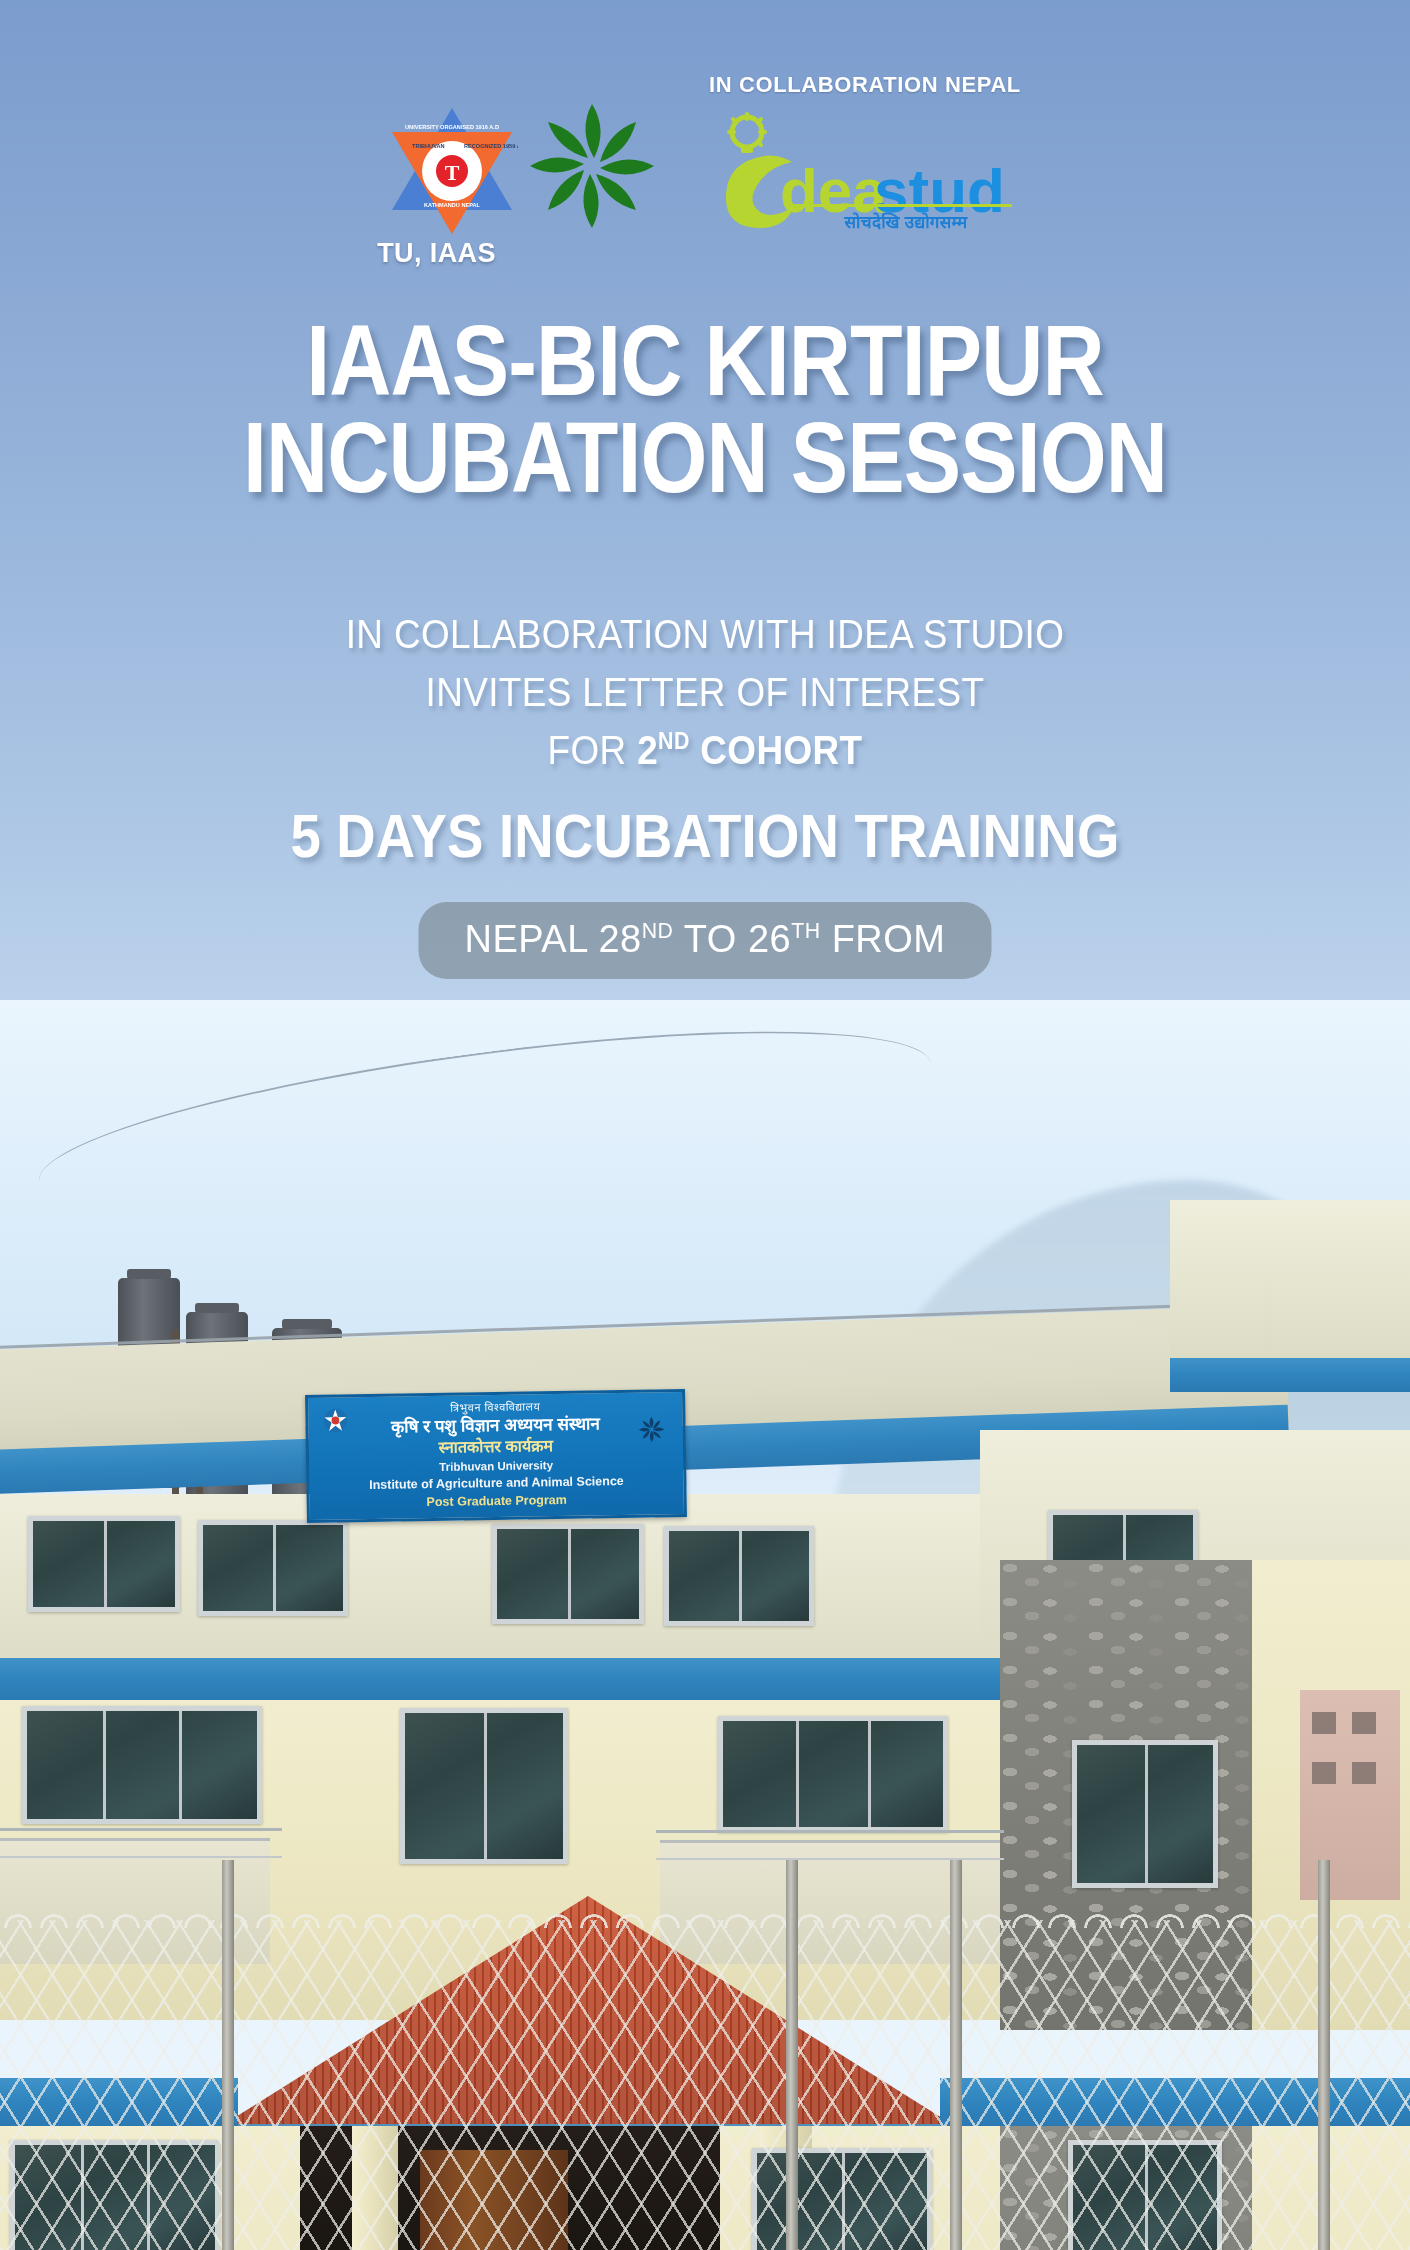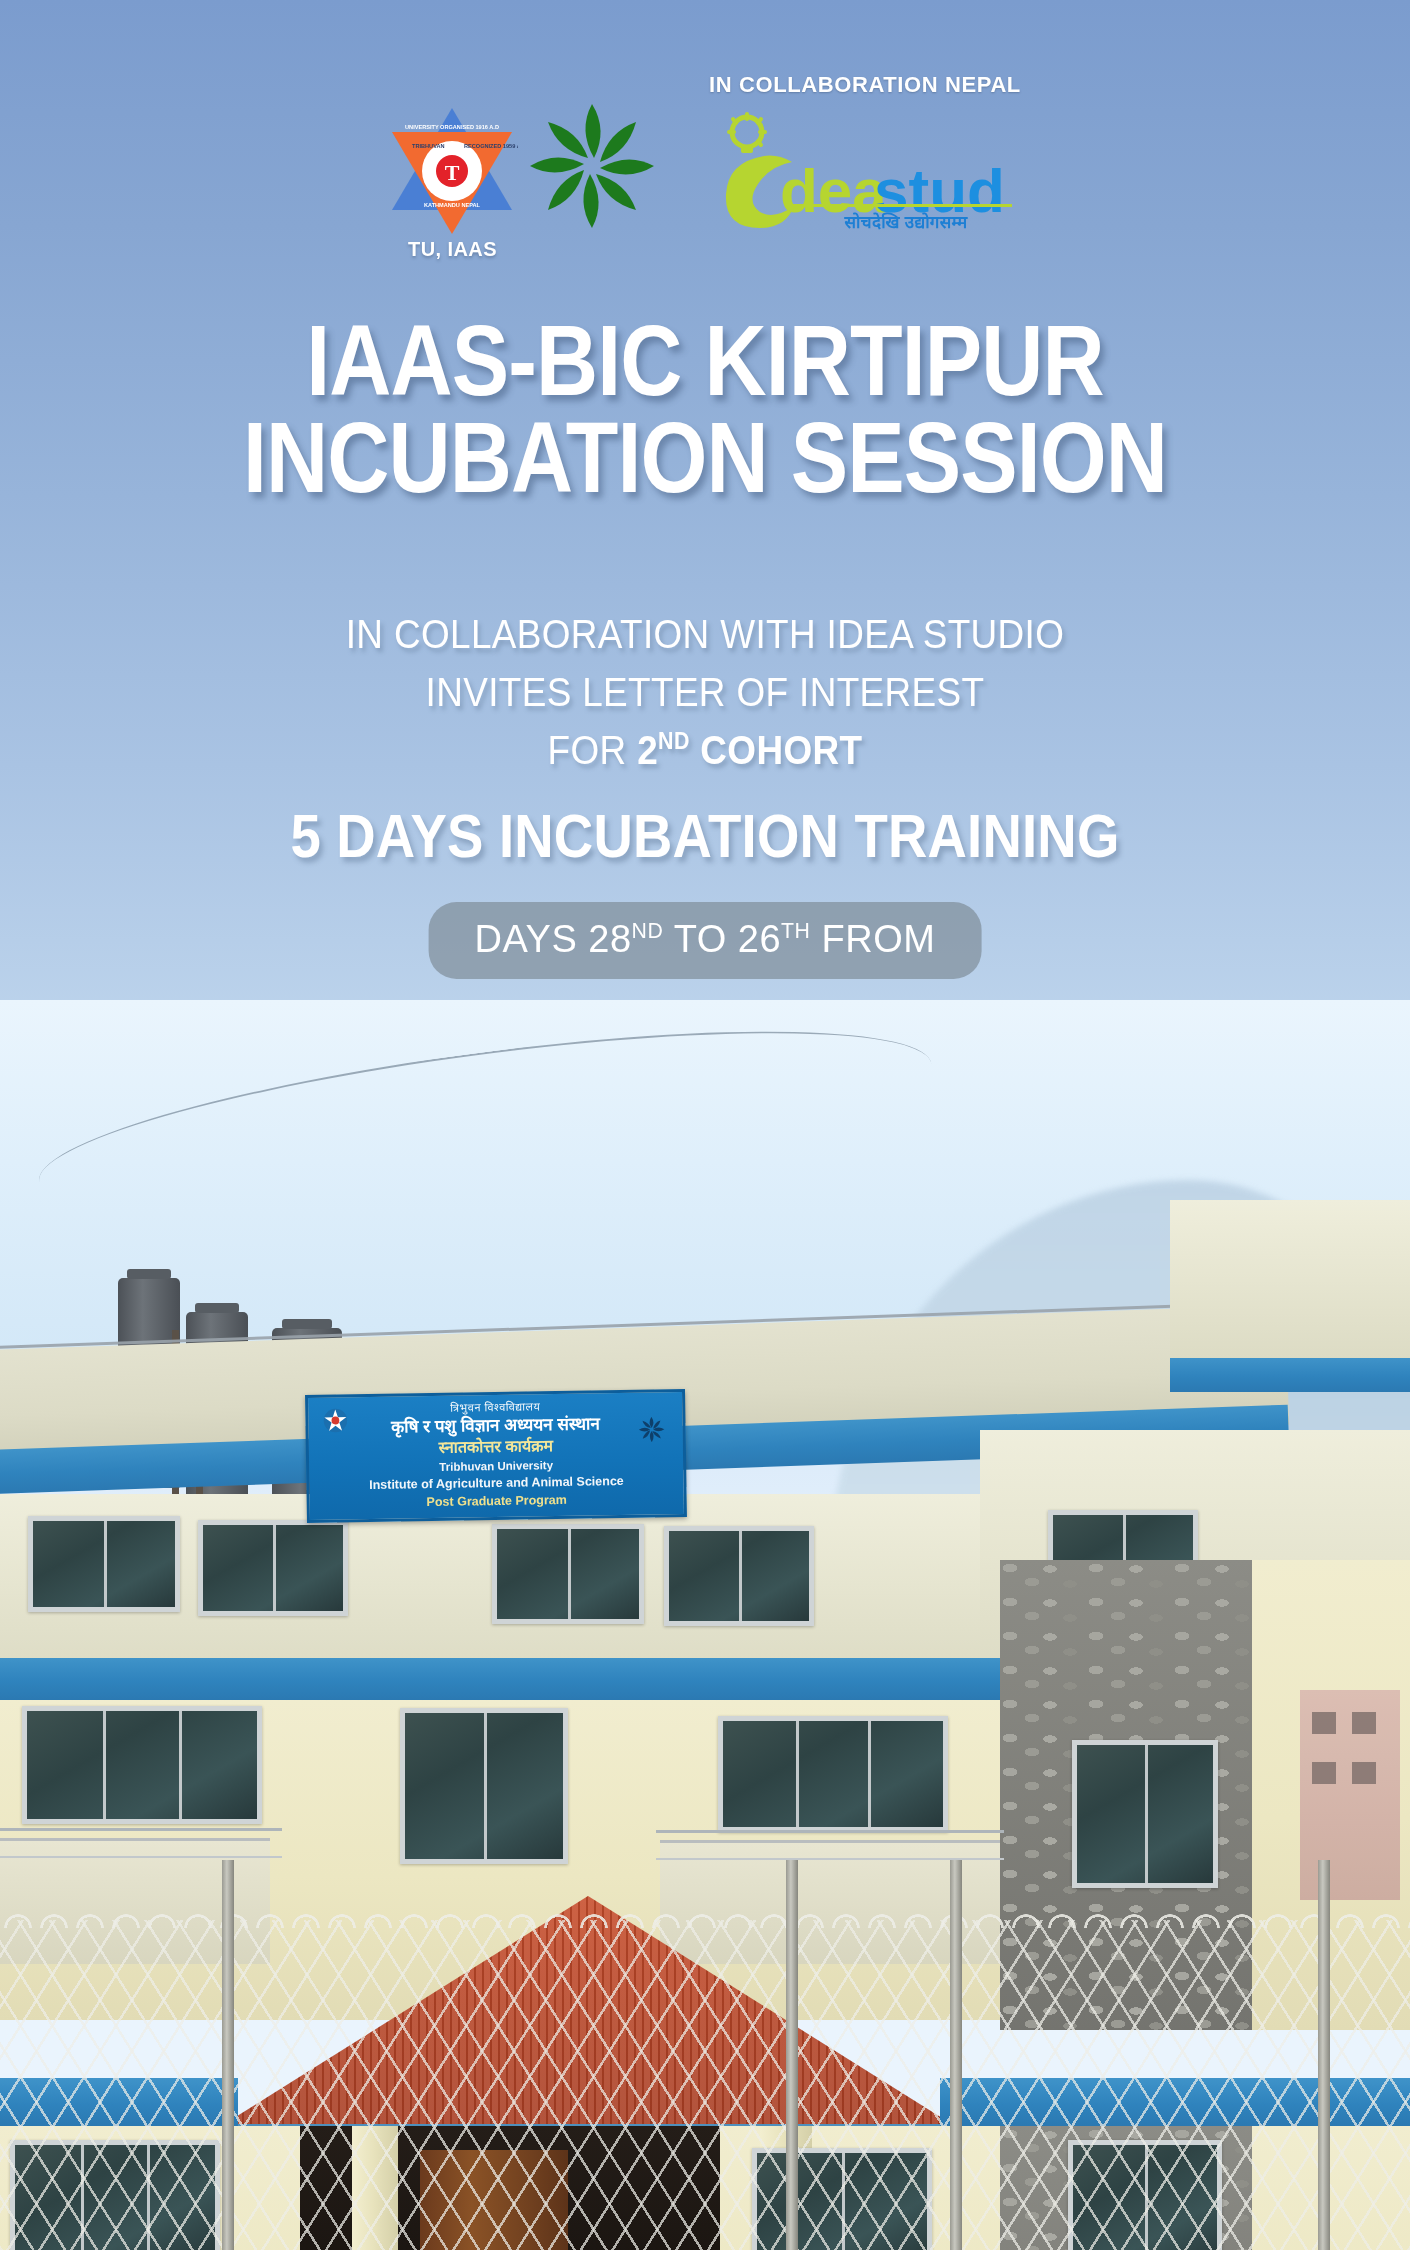--- a/index.html
+++ b/index.html
@@ -152,22 +152,22 @@
 
   
   .header{position:absolute;left:0;right:0;top:0;height:1010px;z-index:5;}
   .collab-label{
     position:absolute;left:690px;width:350px;top:72px;text-align:center;
     color:#fff;font-size:22px;font-weight:bold;letter-spacing:.6px;
     text-shadow:0 1px 2px rgba(40,60,90,.35);
   }
   .tu-logo{position:absolute;left:386px;top:102px;width:132px;height:138px;}
   .tu-caption{
-    position:absolute;left:330px;width:245px;top:238px;text-align:center;
-    color:#fff;font-size:20px;font-weight:bold;letter-spacing:.4px;
+    position:absolute;left:314px;width:245px;top:238px;text-align:center;
+    color:#fff;font-size:27px;font-weight:bold;letter-spacing:.4px;
     text-shadow:0 2px 3px rgba(40,60,90,.35);
   }
   .iaas-logo{position:absolute;left:522px;top:96px;width:140px;height:140px;}
   .idea-logo{position:absolute;left:706px;top:112px;width:300px;height:118px;}
   .idea-tag{
     position:absolute;left:786px;width:240px;top:210px;text-align:center;
     color:#1d7fd4;font-size:17px;font-weight:bold;letter-spacing:.3px;
   }
   .idea-rule{position:absolute;left:786px;width:226px;top:204px;height:3px;background:#b6d530;}
 
@@ -429,16 +429,16 @@
     </div>
 
     <div class="sub">
       <span class="line">IN COLLABORATION WITH IDEA STUDIO</span>
       <span class="line">INVITES LETTER OF INTEREST</span>
       <span class="line"><span>FOR </span><b>2</b><sup>ND</sup><b> COHORT</b></span>
     </div>
 
     <div class="big">5 DAYS INCUBATION TRAINING</div>
 
-    <div class="datebadge"><span>DAYS </span><span>28</span><sup>ND</sup><span> TO </span><span>26</span><sup>TH</sup><span> FROM</span></div>
+    <div class="datebadge"><span>NEPAL </span><span>28</span><sup>ND</sup><span> TO </span><span>26</span><sup>TH</sup><span> FROM</span></div>
 
   </div>
 </div>
 
 </body></html>

